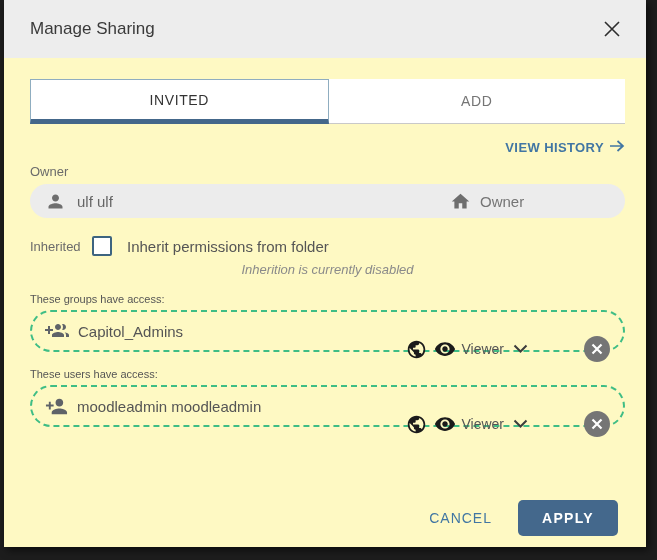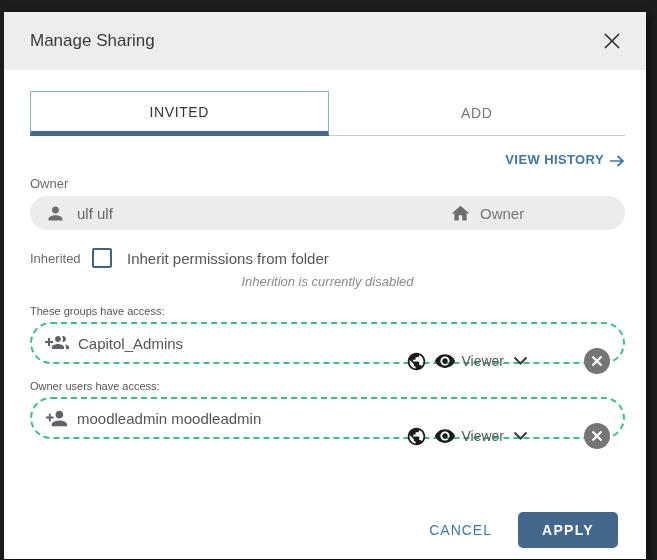--- a/index.html
+++ b/index.html
@@ -4,23 +4,23 @@
 <style>
   * { box-sizing: border-box; }
   html, body { margin: 0; padding: 0; }
   body {
     width: 657px; height: 560px;
     background: #1d1d1d;
     font-family: "Liberation Sans", sans-serif;
     position: relative; overflow: hidden;
   }
   .dialog {
-    position: absolute; left: 4px; top: 12px;
+    position: absolute; left: 4px; top: 0;
     width: 642px; height: 547px;
-    background: #ffffff;
+    background: #fef9c3;
     display: flex; flex-direction: column;
     box-shadow: 3px 3px 8px rgba(0,0,0,0.6);
   }
   
   .header {
     flex: 0 0 58px;
     background: #ededed;
     display: flex; align-items: center;
     padding: 0 22px 0 26px;
   }
@@ -41,21 +41,21 @@
     background: #fff; border-top: none; border-left: none; border-right: none;
     font-family: "Liberation Sans", sans-serif;
   }
   .tab.active {
     border: 1px solid #8fadc0;
     border-bottom: 5px solid #44678a;
     color: #333333;
   }
   .history-row { display: flex; justify-content: flex-end; margin-top: 16px; }
   .history-link {
-    display: flex; align-items: flex-end; gap: 5px;
+    display: flex; align-items: flex-start; gap: 5px;
     color: #4176a3; font-size: 13px; font-weight: bold; letter-spacing: 0.4px;
     text-decoration: none; cursor: pointer; margin-left: 12px;
   }
   .field-label { font-size: 13px; color: #6b6b6b; margin-top: 9px; }
   .owner-pill {
     margin-top: 5px; height: 34px; flex: 0 0 34px;
     background: #ececec; border-radius: 17px;
     display: flex; align-items: center;
     padding: 0 15px; position: relative;
   }
@@ -205,21 +205,21 @@
         <button class="remove-btn">
           <span class="icon">
             <svg width="12" height="12" viewBox="0 0 12 12">
                 <path d="M1.5 1.5 L10.5 10.5 M10.5 1.5 L1.5 10.5" stroke="#ffffff" stroke-width="2.2" fill="none"></path>
               </svg>
           </span>
         </button>
       </span>
     </div>
 
-    <div class="access-label">Owner users have access:</div>
+    <div class="access-label">These users have access:</div>
     <div class="access-row">
       <span class="icon">
         <svg width="23" height="23" viewBox="0 0 24 24" fill="#5f6368">
             <path d="M15 12c2.21 0 4-1.79 4-4s-1.79-4-4-4-4 1.79-4 4 1.79 4 4 4zm-9-2V7H4v3H1v2h3v3h2v-3h3v-2H6zm9 4c-2.67 0-8 1.34-8 4v2h16v-2c0-2.66-5.33-4-8-4z"></path>
           </svg>
       </span>
       <span class="entity-name">moodleadmin moodleadmin</span>
       <span class="row-right">
         <span class="icon">
           <svg width="21" height="21" viewBox="0 0 24 24" fill="#1b1b1b">

